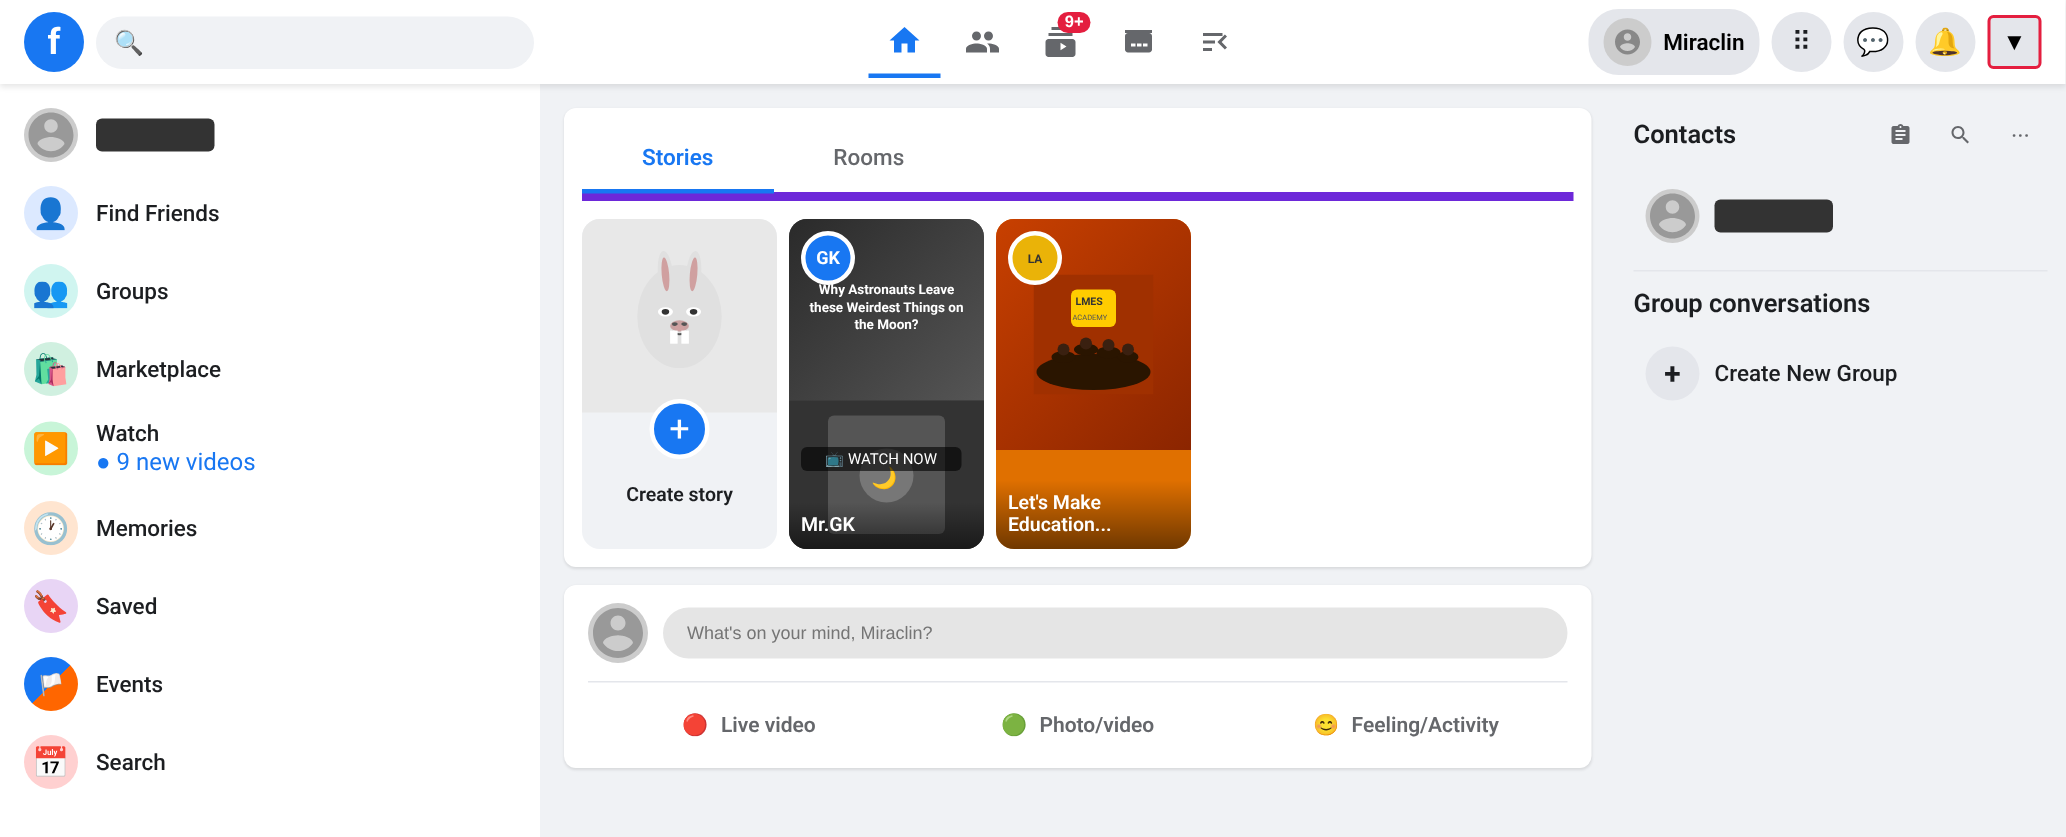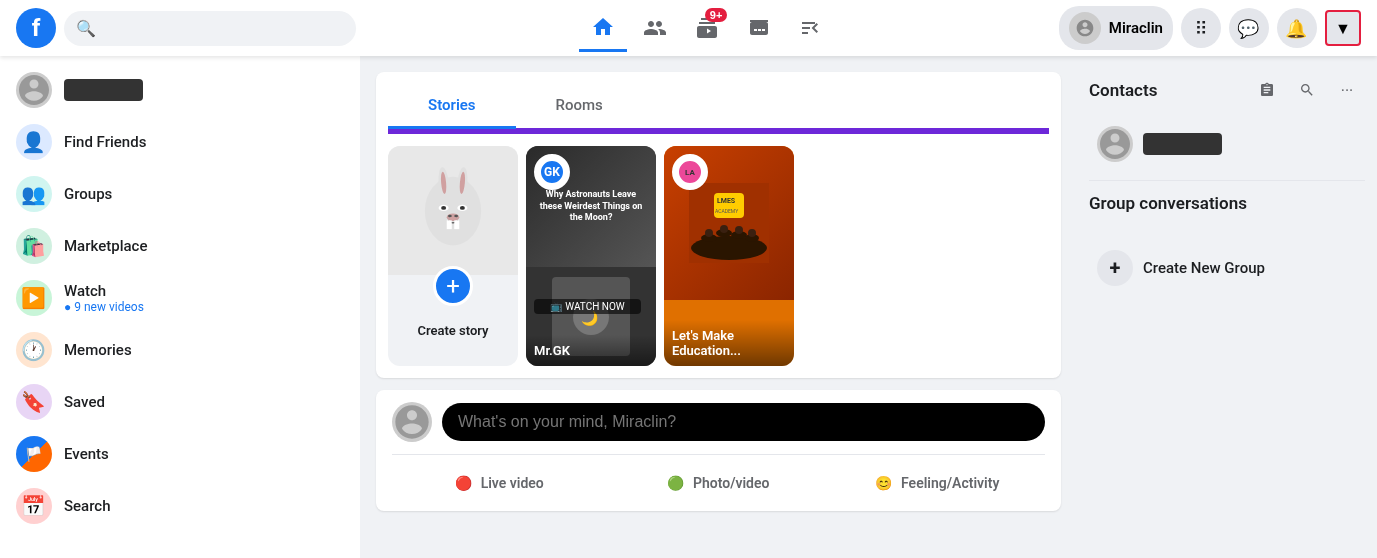--- a/index.html
+++ b/index.html
@@ -36,65 +36,65 @@
     .sidebar-item { display: flex; align-items: center; gap: 12px; padding: 8px 8px; border-radius: 8px; cursor: pointer; font-size: 15px; font-weight: 500; color: #1c1e21; }
     .sidebar-icon { width: 36px; height: 36px; border-radius: 50%; display: flex; align-items: center; justify-content: center; font-size: 20px; flex-shrink: 0; }
     .sidebar-icon.blue { background: #dce9ff; color: #1877f2; }
     .sidebar-icon.teal { background: #d0f5f0; color: #00a693; }
     .sidebar-icon.green { background: #d0f0e0; color: #00a651; }
     .sidebar-icon.orange { background: #ffe5d0; color: #f07300; }
     .sidebar-icon.green2 { background: #c8f5d8; color: #00b050; }
     .sidebar-icon.purple { background: #e8d5f5; color: #7c3aed; }
     .sidebar-icon.flag { background: linear-gradient(135deg, #1877f2 50%, #ff6600 50%); color: white; }
     .sidebar-icon.events { background: #ffd0d0; color: #e41e3f; }
-    .watch-badge { font-size: 12px; color: #1877f2; display: block; font-weight: 400; }
+    .watch-badge { font-size: 16px; color: #1877f2; display: block; font-weight: 400; }
     .sidebar-label-wrap { display: flex; flex-direction: column; }
 
     
     .main-feed { flex: 1; overflow-y: auto; padding: 16px 16px; display: flex; flex-direction: column; gap: 12px; }
 
     
     .stories-card { background: #fff; border-radius: 8px; box-shadow: 0 1px 2px rgba(0,0,0,0.1); padding: 12px; }
     .stories-tabs { display: flex; gap: 0; border-bottom: 6px solid #6d28d9; margin-bottom: 12px; }
     .story-tab { padding: 12px 40px; font-size: 15px; font-weight: 500; cursor: pointer; color: #65676b; border-bottom: 3px solid transparent; margin-bottom: -1px; }
     .story-tab.active { color: #1877f2; border-bottom: 3px solid #1877f2; font-weight: 600; }
     .stories-row { display: flex; gap: 8px; }
     .story-card { width: 130px; height: 220px; border-radius: 12px; overflow: hidden; position: relative; flex-shrink: 0; cursor: pointer; }
     .story-card-create { background: #f0f2f5; display: flex; flex-direction: column; align-items: center; justify-content: flex-end; padding-bottom: 16px; }
     .story-create-btn { width: 40px; height: 40px; border-radius: 50%; background: #1877f2; color: white; display: flex; align-items: center; justify-content: center; font-size: 24px; margin-bottom: 8px; border: 3px solid #fff; position: absolute; top: 120px; left: 50%; transform: translateX(-50%); }
     .story-create-label { font-size: 13px; font-weight: 600; color: #1c1e21; text-align: left; }
     .story-card-2 { background: #3a3a3a; }
     .story-card-3 { background: #e07000; }
     .story-overlay { position: absolute; bottom: 0; left: 0; right: 0; padding: 8px; background: linear-gradient(transparent, rgba(0,0,0,0.5)); }
     .story-user-name { color: white; font-size: 13px; font-weight: 600; }
-    .story-avatar-circle { width: 36px; height: 36px; border-radius: 50%; border: 7px solid #ffffff; overflow: hidden; position: absolute; top: 8px; left: 8px; background: #ccc; }
+    .story-avatar-circle { width: 36px; height: 36px; border-radius: 50%; border: 3px solid #ffffff; overflow: hidden; position: absolute; top: 8px; left: 8px; background: #ccc; }
     .watch-now-label { background: rgba(0,0,0,0.6); color: white; font-size: 10px; padding: 2px 6px; border-radius: 4px; position: absolute; bottom: 52px; left: 8px; right: 15px; text-align: center; }
 
     
     .post-box { background: #fff; border-radius: 8px; box-shadow: 0 1px 2px rgba(0,0,0,0.1); padding: 12px 16px; }
     .post-input-row { display: flex; align-items: center; gap: 10px; margin-bottom: 12px; }
     .post-avatar { width: 40px; height: 40px; border-radius: 50%; background: #ccc; flex-shrink: 0; }
-    .post-input { flex: 1; background: #000000; border-radius: 20px; padding: 10px 16px; font-size: 16px; color: #65676b; cursor: pointer; border: none; outline: none; }
+    .post-input { flex: 1; background: #e5e5e5; border-radius: 20px; padding: 10px 16px; font-size: 12px; color: #65676b; cursor: pointer; border: none; outline: none; }
     .post-actions { display: flex; gap: 4px; border-top: 1px solid #e4e6eb; padding-top: 12px; }
     .post-action-btn { flex: 1; display: flex; align-items: center; justify-content: center; gap: 8px; padding: 8px; border-radius: 8px; cursor: pointer; font-size: 14px; font-weight: 600; color: #65676b; }
     .red-icon { color: #f3425f; }
     .green-icon { color: #45bd62; }
     .yellow-icon { color: #f7b928; }
 
     
     .right-sidebar { width: 300px; flex-shrink: 0; padding: 16px 12px; overflow-y: auto; }
     .contacts-header { display: flex; align-items: center; justify-content: space-between; margin-bottom: 12px; }
     .contacts-title { font-size: 17px; font-weight: 600; color: #1c1e21; }
     .contacts-icons { display: flex; gap: 4px; }
     .contact-icon-btn { width: 36px; height: 36px; border-radius: 50%; display: flex; align-items: center; justify-content: center; cursor: pointer; color: #65676b; font-size: 16px; }
     .contact-item { display: flex; align-items: center; gap: 10px; padding: 6px 8px; border-radius: 8px; cursor: pointer; }
     .contact-avatar { width: 36px; height: 36px; border-radius: 50%; background: #ccc; position: relative; }
     .contact-name-box { background: #333; color: transparent; border-radius: 4px; padding: 2px 8px; font-size: 15px; }
     .divider { height: 1px; background: #e4e6eb; margin: 12px 0; }
-    .group-conv-title { font-size: 17px; font-weight: 600; color: #1c1e21; margin-bottom: 29px; }
+    .group-conv-title { font-size: 17px; font-weight: 600; color: #1c1e21; margin-bottom: 10px; }
     .create-group-btn { display: flex; align-items: center; gap: 10px; padding: 8px; border-radius: 8px; cursor: pointer; font-size: 15px; font-weight: 500; color: #1c1e21; }
     .plus-circle { width: 36px; height: 36px; border-radius: 50%; background: #e4e6eb; display: flex; align-items: center; justify-content: center; font-size: 20px; font-weight: bold; color: #1c1e21; }
 
     
     ::-webkit-scrollbar { width: 8px; }
     ::-webkit-scrollbar-track { background: transparent; }
     ::-webkit-scrollbar-thumb { background: #bcc0c4; border-radius: 4px; }
   </style>
 </head>
 <body>
@@ -278,21 +278,21 @@
                 <circle cx="20" cy="50" r="4" fill="#3a2010"></circle>
                 <circle cx="35" cy="46" r="4" fill="#3a2010"></circle>
                 <circle cx="50" cy="47" r="4" fill="#3a2010"></circle>
                 <circle cx="63" cy="50" r="4" fill="#3a2010"></circle>
 
                 <rect x="25" y="10" width="30" height="25" rx="4" fill="#ffcc00"></rect>
                 <text x="28" y="20" font-size="7" font-weight="bold" fill="#333">LMES</text>
                 <text x="26" y="30" font-size="5" fill="#555">ACADEMY</text>
               </svg>
             </div>
-            <div class="story-avatar-circle" style="background:#ec4899;display:flex;align-items:center;justify-content:center;font-size:8px;font-weight:bold;color:#333;">LA</div>
+            <div class="story-avatar-circle" style="background:#eab308;display:flex;align-items:center;justify-content:center;font-size:8px;font-weight:bold;color:#333;">LA</div>
             <div class="story-overlay">
               <div class="story-user-name">Let's Make Education...</div>
             </div>
           </div>
         </div>
 
       </div>
     </div>
 
     <div class="post-box">

